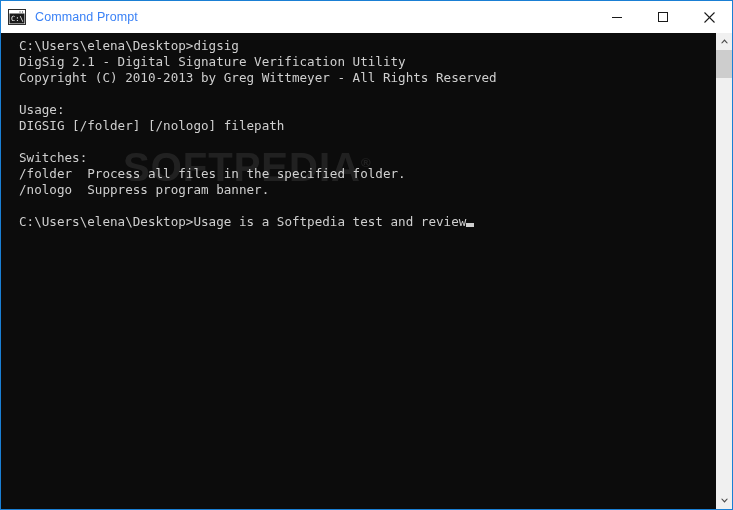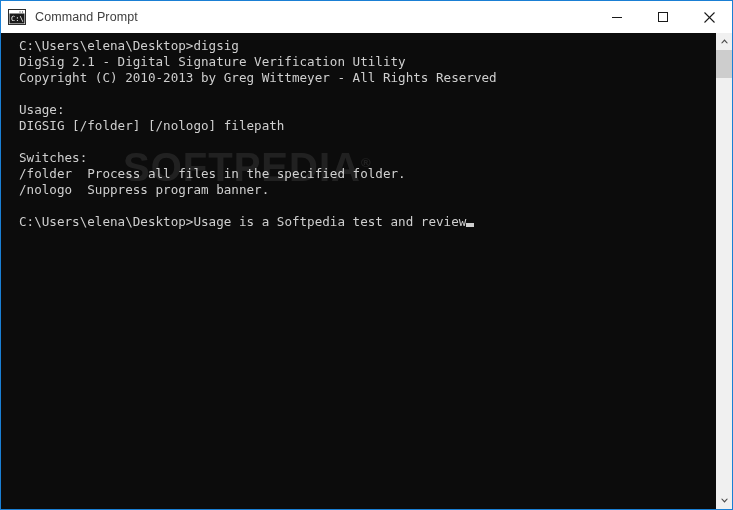--- a/index.html
+++ b/index.html
@@ -40,21 +40,21 @@
   .title-icon {
     width: 18px;
     height: 16px;
     margin-left: 7px;
     margin-right: 9px;
     position: relative;
     flex: none;
   }
   .title-text {
     font-size: 12.5px;
-    color: #404040;
+    color: #3b82f6;
     letter-spacing: 0.1px;
     white-space: nowrap;
   }
   .win-controls {
     position: absolute;
     right: 0;
     top: 0;
     height: 32px;
     display: flex;
     align-items: stretch;

